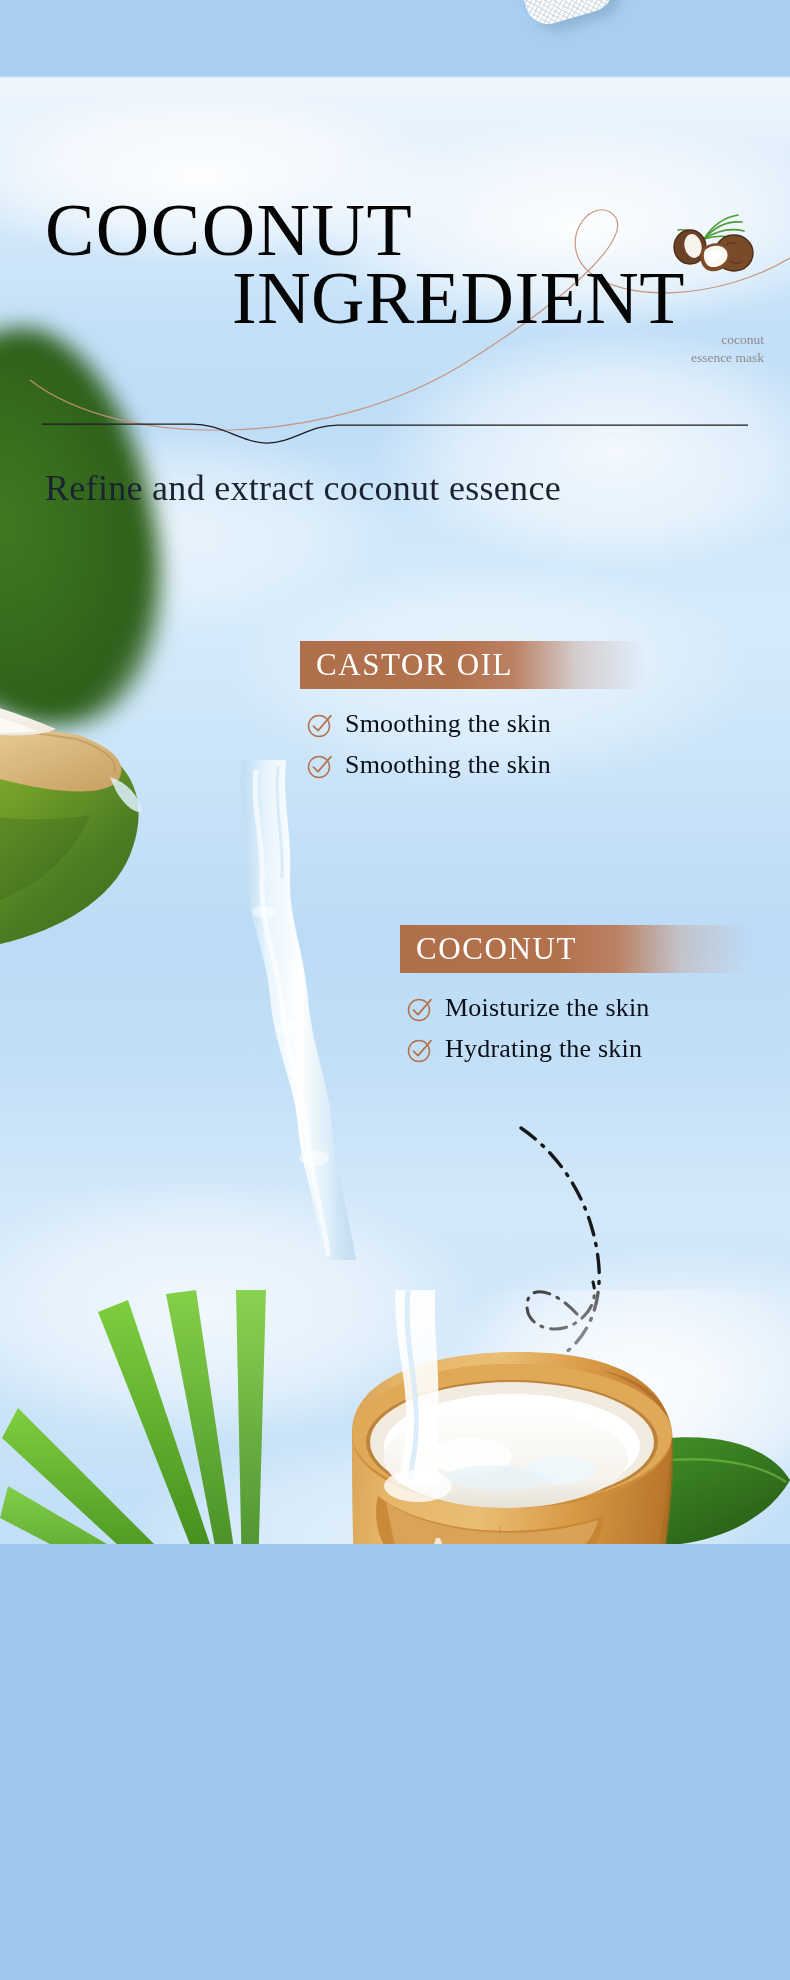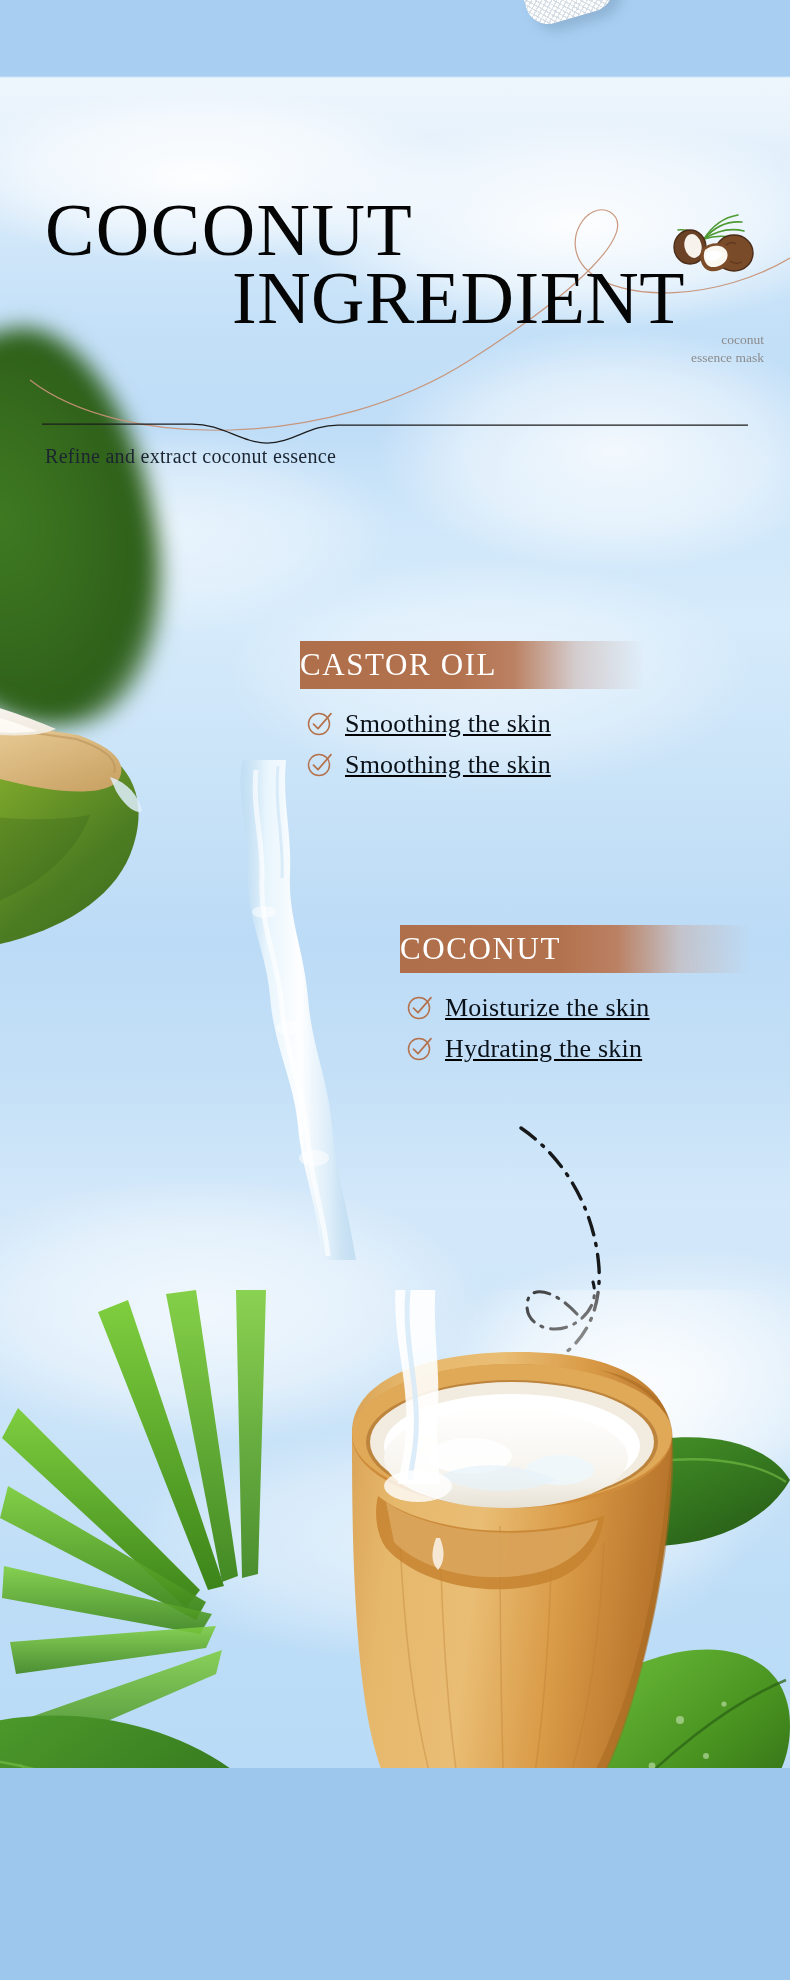--- a/index.html
+++ b/index.html
@@ -5,21 +5,21 @@
   * { margin:0; padding:0; box-sizing:border-box; }
   html,body { width:790px; height:1980px; }
   body {
     font-family:"Liberation Serif", serif;
     background:#9ec7ee;
     overflow:hidden;
   }
   .poster {
     position:relative;
     width:790px;
-    height:1768px;
+    height:1544px;
     overflow:hidden;
   }
 
   
   .sky {
     position:absolute; left:0; top:0; width:790px; height:1980px;
     background:
       linear-gradient(180deg,
         #a9d0f2 0px, #a9d0f2 76px,
         #eef6fd 78px,
@@ -101,61 +101,60 @@
     text-align:right;
     padding-right:6px;
     font-family:"Liberation Serif", serif;
   }
 
   
   .divider { position:absolute; left:42px; top:415px; width:706px; height:36px; }
 
   
   .subtitle {
-    position:absolute; left:45px; top:445px;
-    font-size:20px;
+    position:absolute; left:45px; top:467px;
+    font-size:36px;
     color:#1b2430;
     letter-spacing:0.3px;
     white-space:nowrap;
     font-family:"Liberation Serif", serif;
     text-align:right;
   }
 
   
   .section { position:absolute; }
   .sec-castor { left:300px; top:641px; width:470px; }
   .sec-coconut { left:400px; top:925px; width:400px; }
 
   .badge {
     position:relative;
     height:48px;
     display:flex;
     align-items:center;
-    padding-left:0;
+    padding-left:16px;
     background:linear-gradient(90deg,
         #b06f4b 0%, #b3724e 46%, #bb8163 62%,
         rgba(200,175,168,.55) 80%, rgba(205,220,240,0) 100%);
   }
   .sec-coconut .badge { width:350px; }
   .sec-castor .badge { width:345px; }
   .badge-text {
     font-size:31px;
     color:#ffffff;
     letter-spacing:1.6px;
     white-space:nowrap;
     font-family:"Liberation Serif", serif;
   }
 
   .bullets { margin-top:20px; }
   .bullet {
     display:flex;
-    align-items:flex-start;
+    align-items:flex-end;
     margin-bottom:11px;
     padding-left:6px;
-    text-decoration:underline;
   }
   .check-icon { width:28px; height:28px; flex:0 0 28px; margin-right:11px; }
   .bullet-text {
     font-size:26px;
     color:#0b1118;
     letter-spacing:0.2px;
     white-space:nowrap;
     font-family:"Liberation Serif", serif;
   }
 

